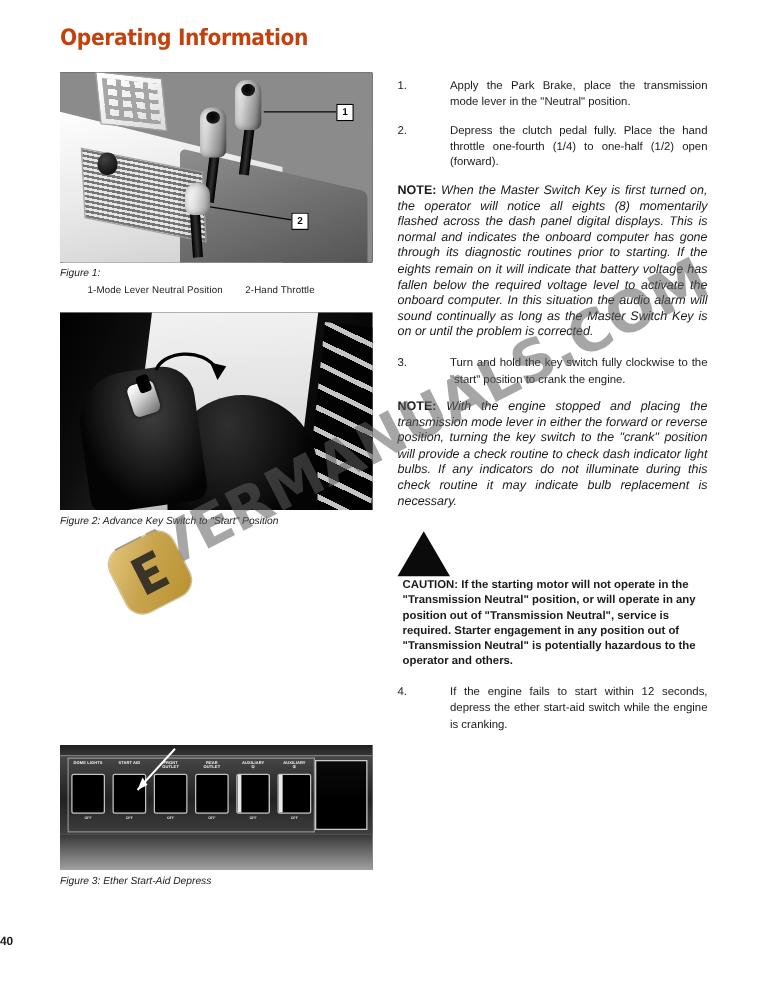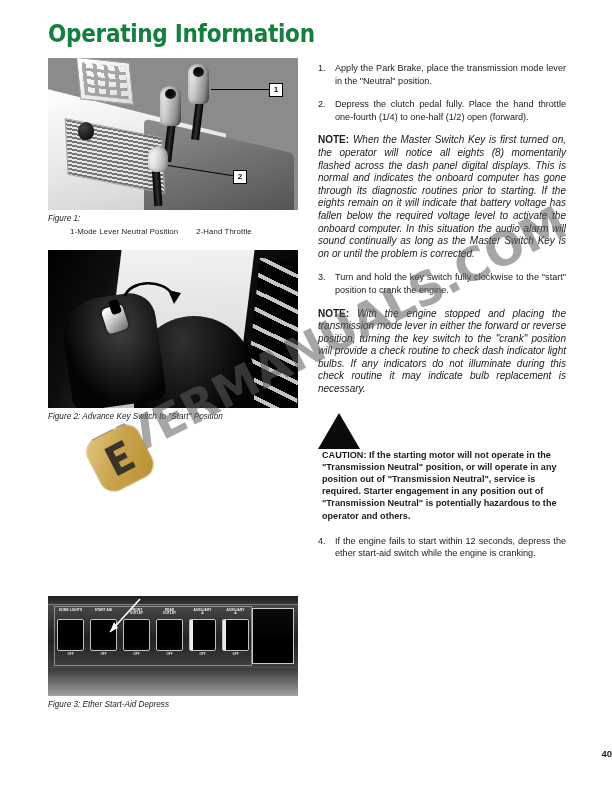--- a/index.html
+++ b/index.html
@@ -20,26 +20,26 @@
   .page {
     position: absolute;
     inset: 0;
   }
 
   
   .page-title {
     position: absolute;
     left: 48px;
     top: 20px;
-    font-size: 24px;
+    font-size: 18px;
     font-weight: bold;
     letter-spacing: -0.3px;
     font-family: "DejaVu Sans", sans-serif;
     font-stretch: condensed;
-    color: #15803d;
+    color: #c2410c;
   }
 
   
   .col-left {
     position: absolute;
     left: 48px;
     top: 58px;
     width: 250px;
   }
   .col-right {
@@ -290,21 +290,21 @@
   }
   .numlist { margin: 0; padding: 0; list-style: none; }
   .numitem {
     display: flex;
     margin-bottom: 11px;
     font-size: 9.1px;
     line-height: 12.6px;
     text-align: justify;
   }
   .numitem .num { width: 17px; flex: none; }
-  .numitem .txt { flex: 1; text-align: justify; }
+  .numitem .txt { flex: 1; text-align: justify; margin-left: 25px; }
 
   p.note {
     font-size: 10px;
     line-height: 12.6px;
     text-align: justify;
     margin: 0 0 11px 0;
     font-style: italic;
   }
   p.note .lead {
     font-style: normal;
@@ -336,21 +336,21 @@
     font-weight: bold;
     text-align: left;
     padding-left: 4px;
   }
 
   
   .page-number {
     position: absolute;
     left: 0; right: 0;
     top: 748px;
-    text-align: right;
+    text-align: left;
     font-size: 9.5px;
     font-weight: bold;
   }
 
   
   .watermark {
     position: absolute;
     left: 0; top: 0;
     width: 612px; height: 792px;
     pointer-events: none;

